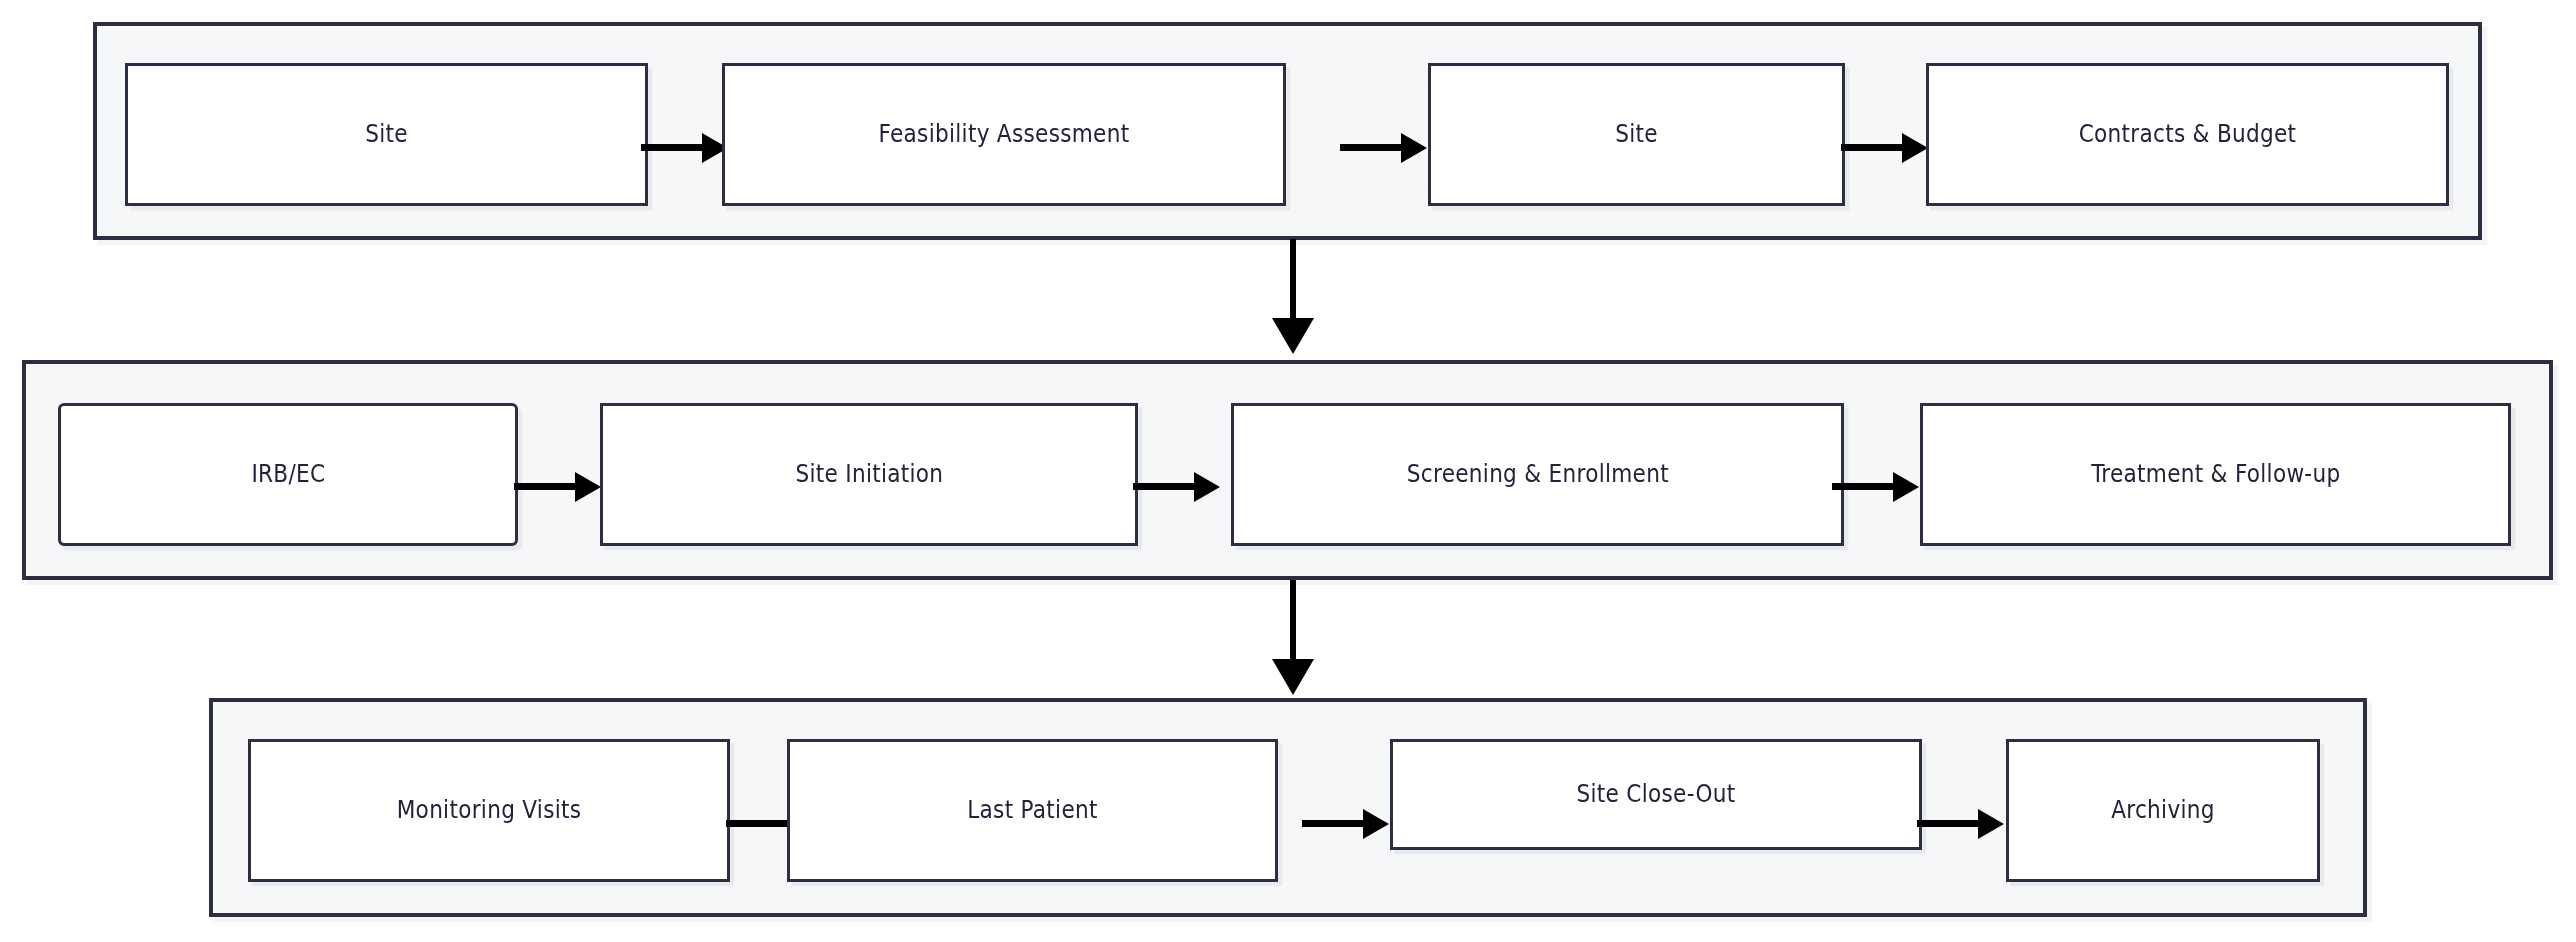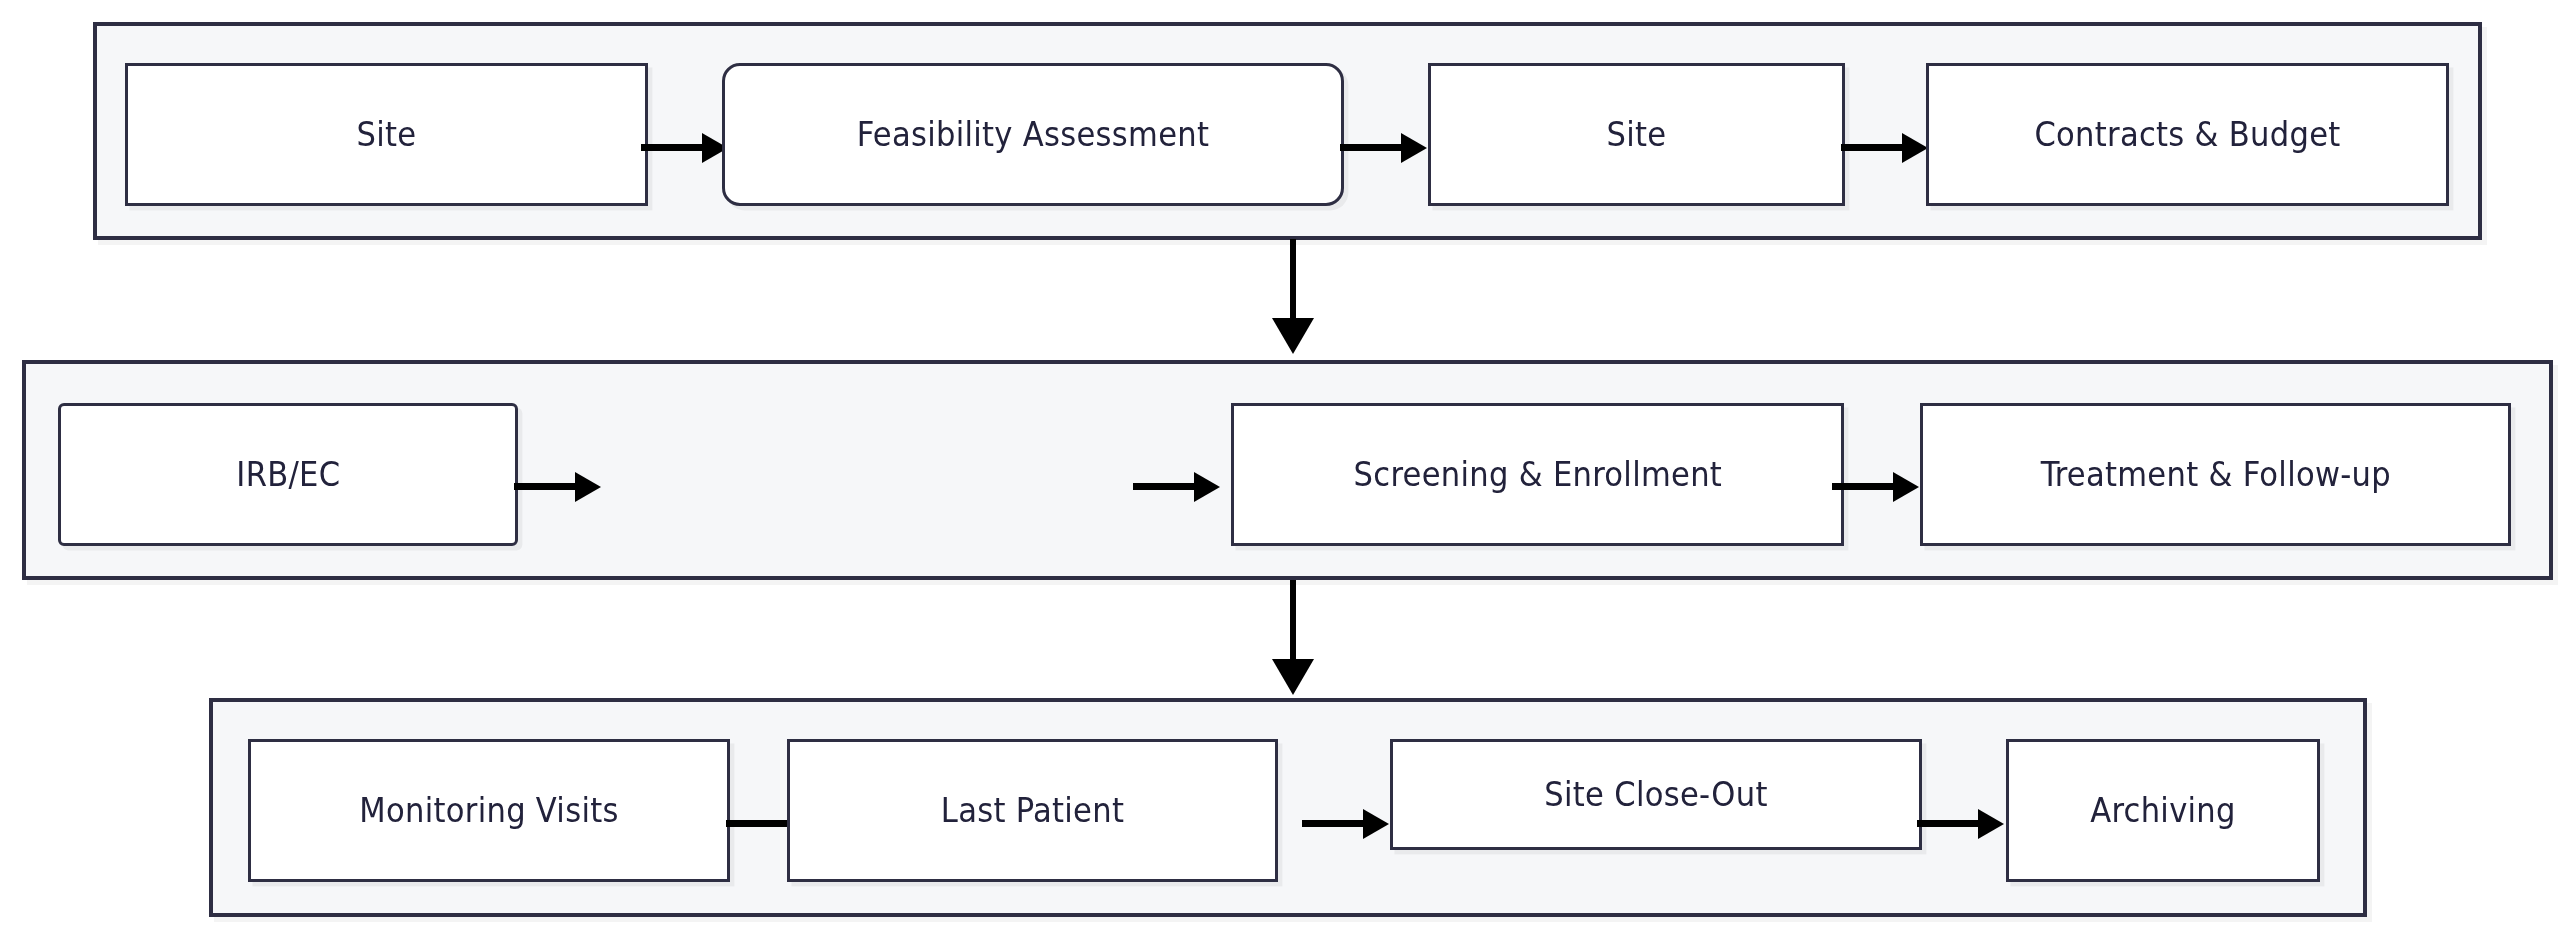--- a/index.html
+++ b/index.html
@@ -31,21 +31,21 @@
     box-sizing: border-box;
     background: #ffffff;
     border: 3.7px solid #2e2e43;
     display: flex;
     align-items: center;
     justify-content: center;
     box-shadow: 4.4px 4.4px 0 0 rgba(0,0,0,0.05);
   }
   .node-label {
     color: #22223b;
-    font-size: 34px;
+    font-size: 24px;
     line-height: 1.05;
     letter-spacing: 0.3px;
     white-space: nowrap;
     text-align: center;
     font-weight: 400;
   }
 
   
   .h-arrow {
     position: absolute;
@@ -98,21 +98,21 @@
 
     <div class="node" style="left:28px; top:37px; width:523px; height:143px;">
       <span class="node-label">Site</span>
     </div>
 
     <div class="h-arrow" style="left:544px; top:109px; width:87px;">
       <div class="shaft"></div>
       <div class="head"></div>
     </div>
 
-    <div class="node" style="left:625px; top:37px; width:622px; height:143px;border-radius:18px;">
+    <div class="node" style="left:625px; top:37px; width:564px; height:143px;">
       <span class="node-label">Feasibility Assessment</span>
     </div>
 
     <div class="h-arrow" style="left:1243px; top:109px; width:87px;">
       <div class="shaft"></div>
       <div class="head"></div>
     </div>
 
     <div class="node" style="left:1331px; top:37px; width:417px; height:143px;">
       <span class="node-label">Site</span>
@@ -137,20 +137,23 @@
 
     <div class="node" style="left:32px; top:39px; width:460px; height:143px;border-radius:6px;">
       <span class="node-label">IRB/EC</span>
     </div>
 
     <div class="h-arrow" style="left:488px; top:110px; width:87px;">
       <div class="shaft"></div>
       <div class="head"></div>
     </div>
 
+    <div class="node" style="left:574px; top:39px; width:538px; height:143px;">
+      <span class="node-label">Site Initiation</span>
+    </div>
 
     <div class="h-arrow" style="left:1107px; top:110px; width:87px;">
       <div class="shaft"></div>
       <div class="head"></div>
     </div>
 
     <div class="node" style="left:1197px; top:39px; width:613px; height:143px;margin-left:8px;">
       <span class="node-label">Screening &amp; Enrollment</span>
     </div>
 

